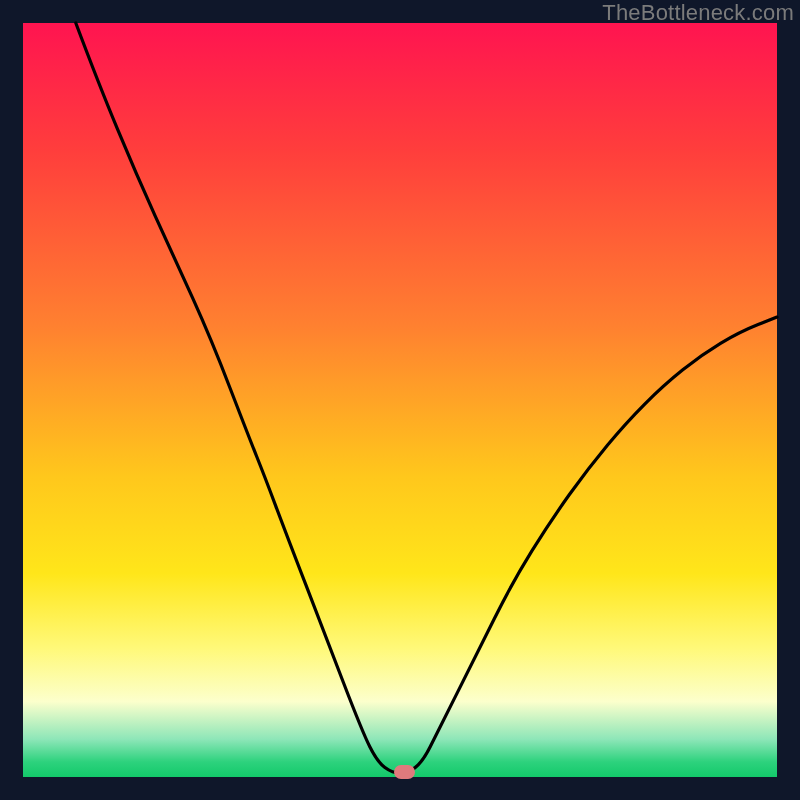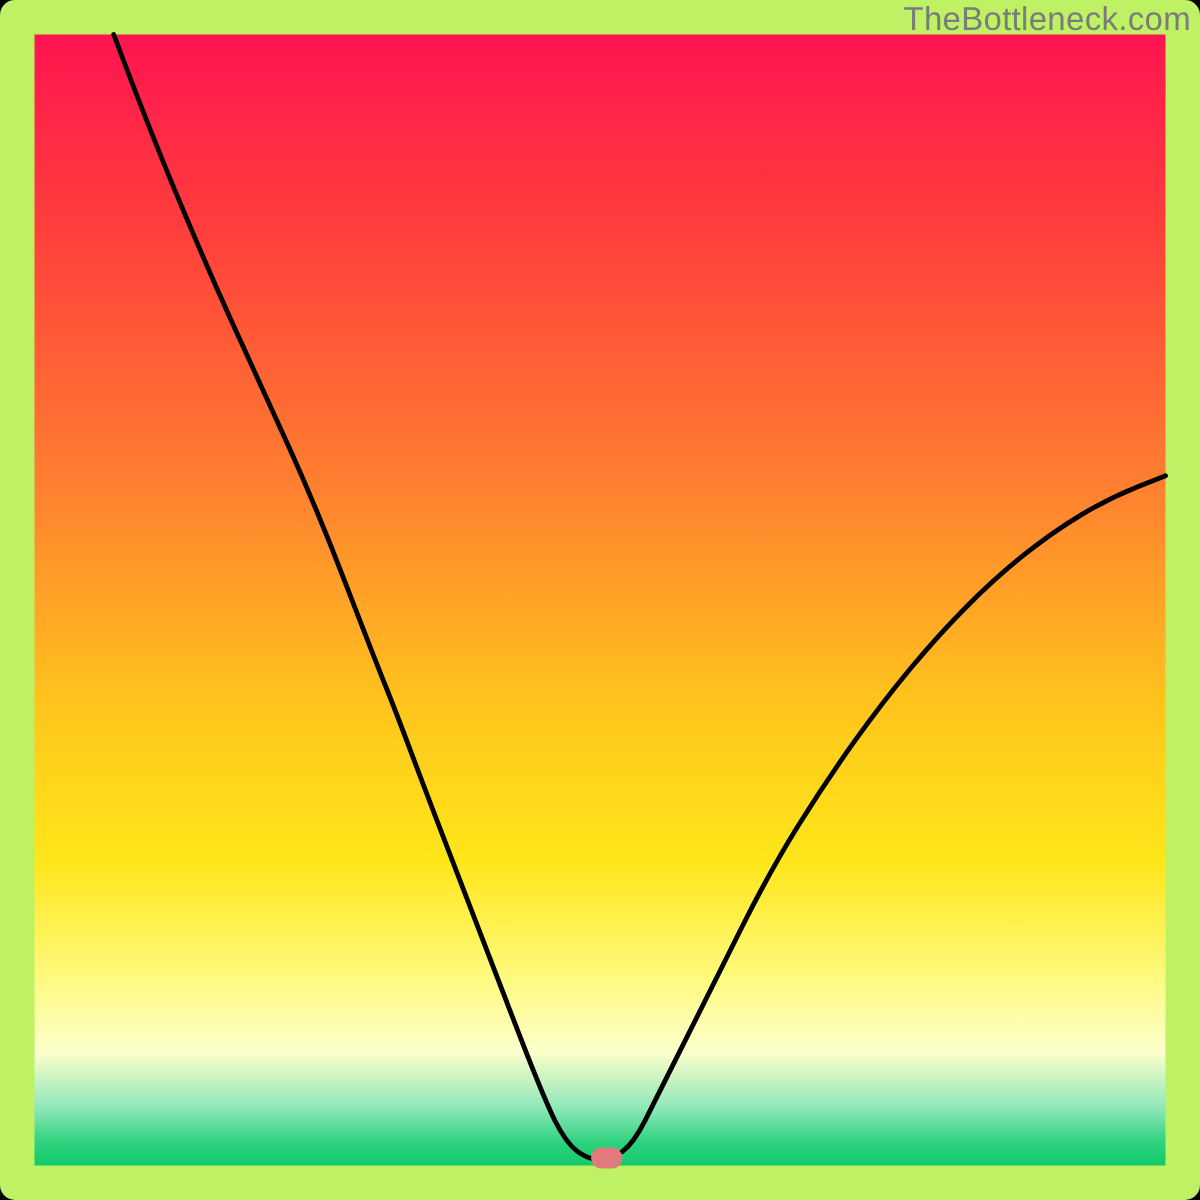--- a/index.html
+++ b/index.html
@@ -8,22 +8,21 @@
     width: 800px;
     height: 800px;
     background: #000;
     overflow: hidden;
     font-family: Arial, Helvetica, sans-serif;
   }
   .frame {
     position: relative;
     width: 800px;
     height: 800px;
-    background: #bef264;
-    border-radius: 10px;
+    background: #0f172a;
   }
   .plot-area {
     position: absolute;
     left: 23px;
     top: 23px;
     width: 754px;
     height: 754px;
     
     background: linear-gradient(
       to bottom,

